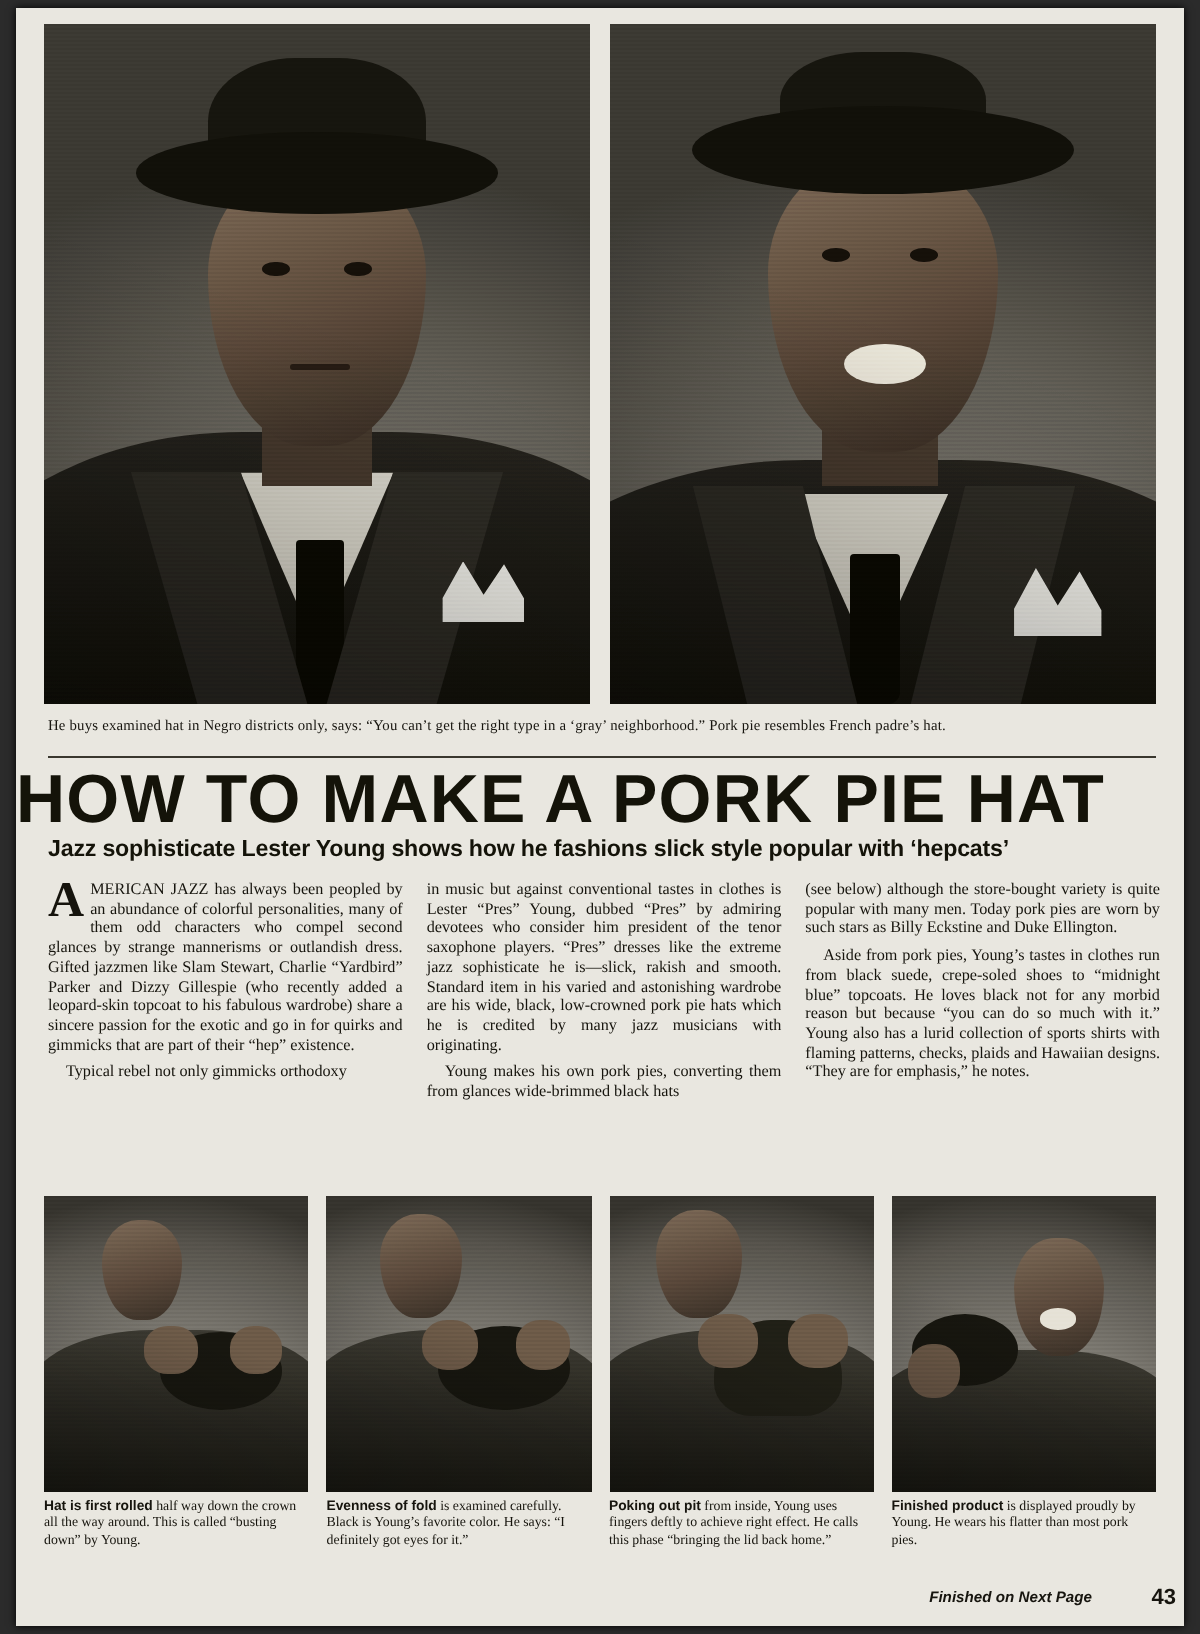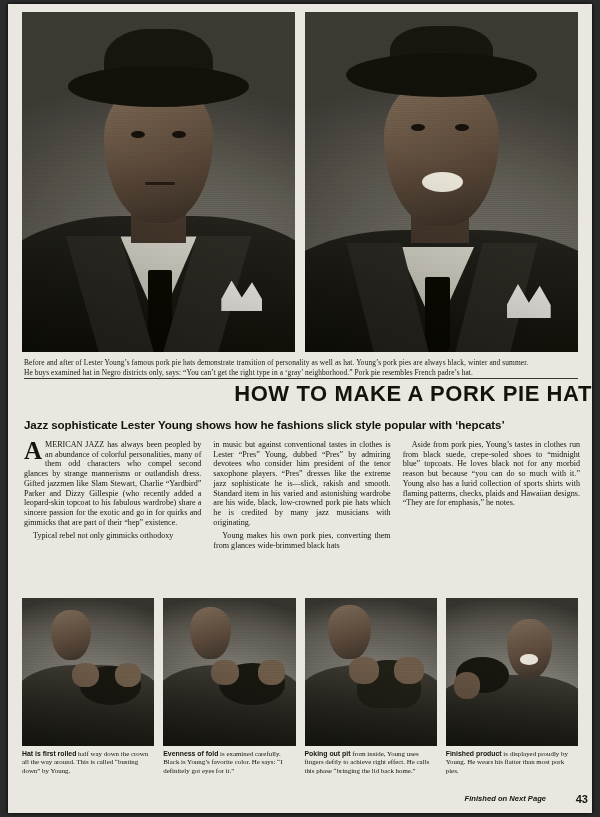--- a/index.html
+++ b/index.html
@@ -83,24 +83,24 @@
     font-size:7.4px;line-height:9.6px;color:#17150f;
     font-family:"Liberation Serif", serif;
   }
   .cap-top div{letter-spacing:.1px;}
   .rule{
     position:absolute;left:16px;width:554px;height:1px;background:#3a382f;
   }
   
   .headline{
     position:absolute;left:0;right:0;top:377px;
-    text-align:right;
+    text-align:left;
     font-family:"Liberation Sans", sans-serif;
     font-weight:bold;
-    font-size:22px;
+    font-size:34px;
     letter-spacing:.6px;
     color:#141309;
   }
   .subhead{
     position:absolute;left:16px;top:414px;width:556px;
     font-family:"Liberation Sans", sans-serif;
     font-weight:bold;
     font-size:11.6px;
     color:#141309;
     letter-spacing:-.1px;
@@ -212,39 +212,39 @@
         <div class="mouth" style="left:43%;top:47%;width:15%;height:6%;"></div>
         <div class="hat-crown" style="left:31%;width:38%;top:4%;height:13%;"></div>
         <div class="hat-brim" style="left:15%;width:70%;top:12%;height:13%;"></div>
       </div>
       <div class="shadow-ov"></div>
       <div class="grain"></div>
     </div>
   </div>
 
   <div class="cap-top">
-    <div>Before and after of Lester Young’s famous pork pie hats demonstrate transition of personality as well as hat.   Young’s pork pies are always black, winter and summer.</div>
     <div>He buys examined hat in Negro districts only, says: “You can’t get the right type in a ‘gray’ neighborhood.”   Pork pie resembles French padre’s hat.</div>
   </div>
 
   <div class="rule" style="top:374px;"></div>
 
   <div class="headline">HOW TO MAKE A PORK PIE HAT</div>
   <div class="subhead">Jazz sophisticate Lester Young shows how he fashions slick style popular with ‘hepcats’</div>
 
   <div class="cols">
     <div class="col">
       <p class="first"><span class="dropcap">A</span><span>MERICAN JAZZ has always been peopled by an abundance of colorful personalities, many of them odd characters who compel second glances by strange mannerisms or outlandish dress.  Gifted jazzmen like Slam Stewart, Charlie “Yardbird” Parker and Dizzy Gillespie (who recently added a leopard-skin topcoat to his fabulous wardrobe) share a sincere passion for the exotic and go in for quirks and gimmicks that are part of their “hep” existence.</span></p>
       <p>Typical rebel not only gimmicks orthodoxy</p>
     </div>
     <div class="col">
       <p class="first">in music but against conventional tastes in clothes is Lester “Pres” Young, dubbed “Pres” by admiring devotees who consider him president of the tenor saxophone players.  “Pres” dresses like the extreme jazz sophisticate he is—slick, rakish and smooth.  Standard item in his varied and astonishing wardrobe are his wide, black, low-crowned pork pie hats which he is credited by many jazz musicians with originating.</p>
       <p>Young makes his own pork pies, converting them from glances wide-brimmed black hats</p>
     </div>
     <div class="col">
+      <p class="first">(see below) although the store-bought variety is quite popular with many men.  Today pork pies are worn by such stars as Billy Eckstine and Duke Ellington.</p>
       <p>Aside from pork pies, Young’s tastes in clothes run from black suede, crepe-soled shoes to “midnight blue” topcoats.  He loves black not for any morbid reason but because “you can do so much with it.”  Young also has a lurid collection of sports shirts with flaming patterns, checks, plaids and Hawaiian designs.  “They are for emphasis,” he notes.</p>
     </div>
   </div>
 
   <div class="strip">
 
     <div class="shot">
       <div class="bg2"></div>
       <div class="torso2"></div>
       <div class="head2" style="left:22%;top:8%;width:30%;height:34%;"></div>

